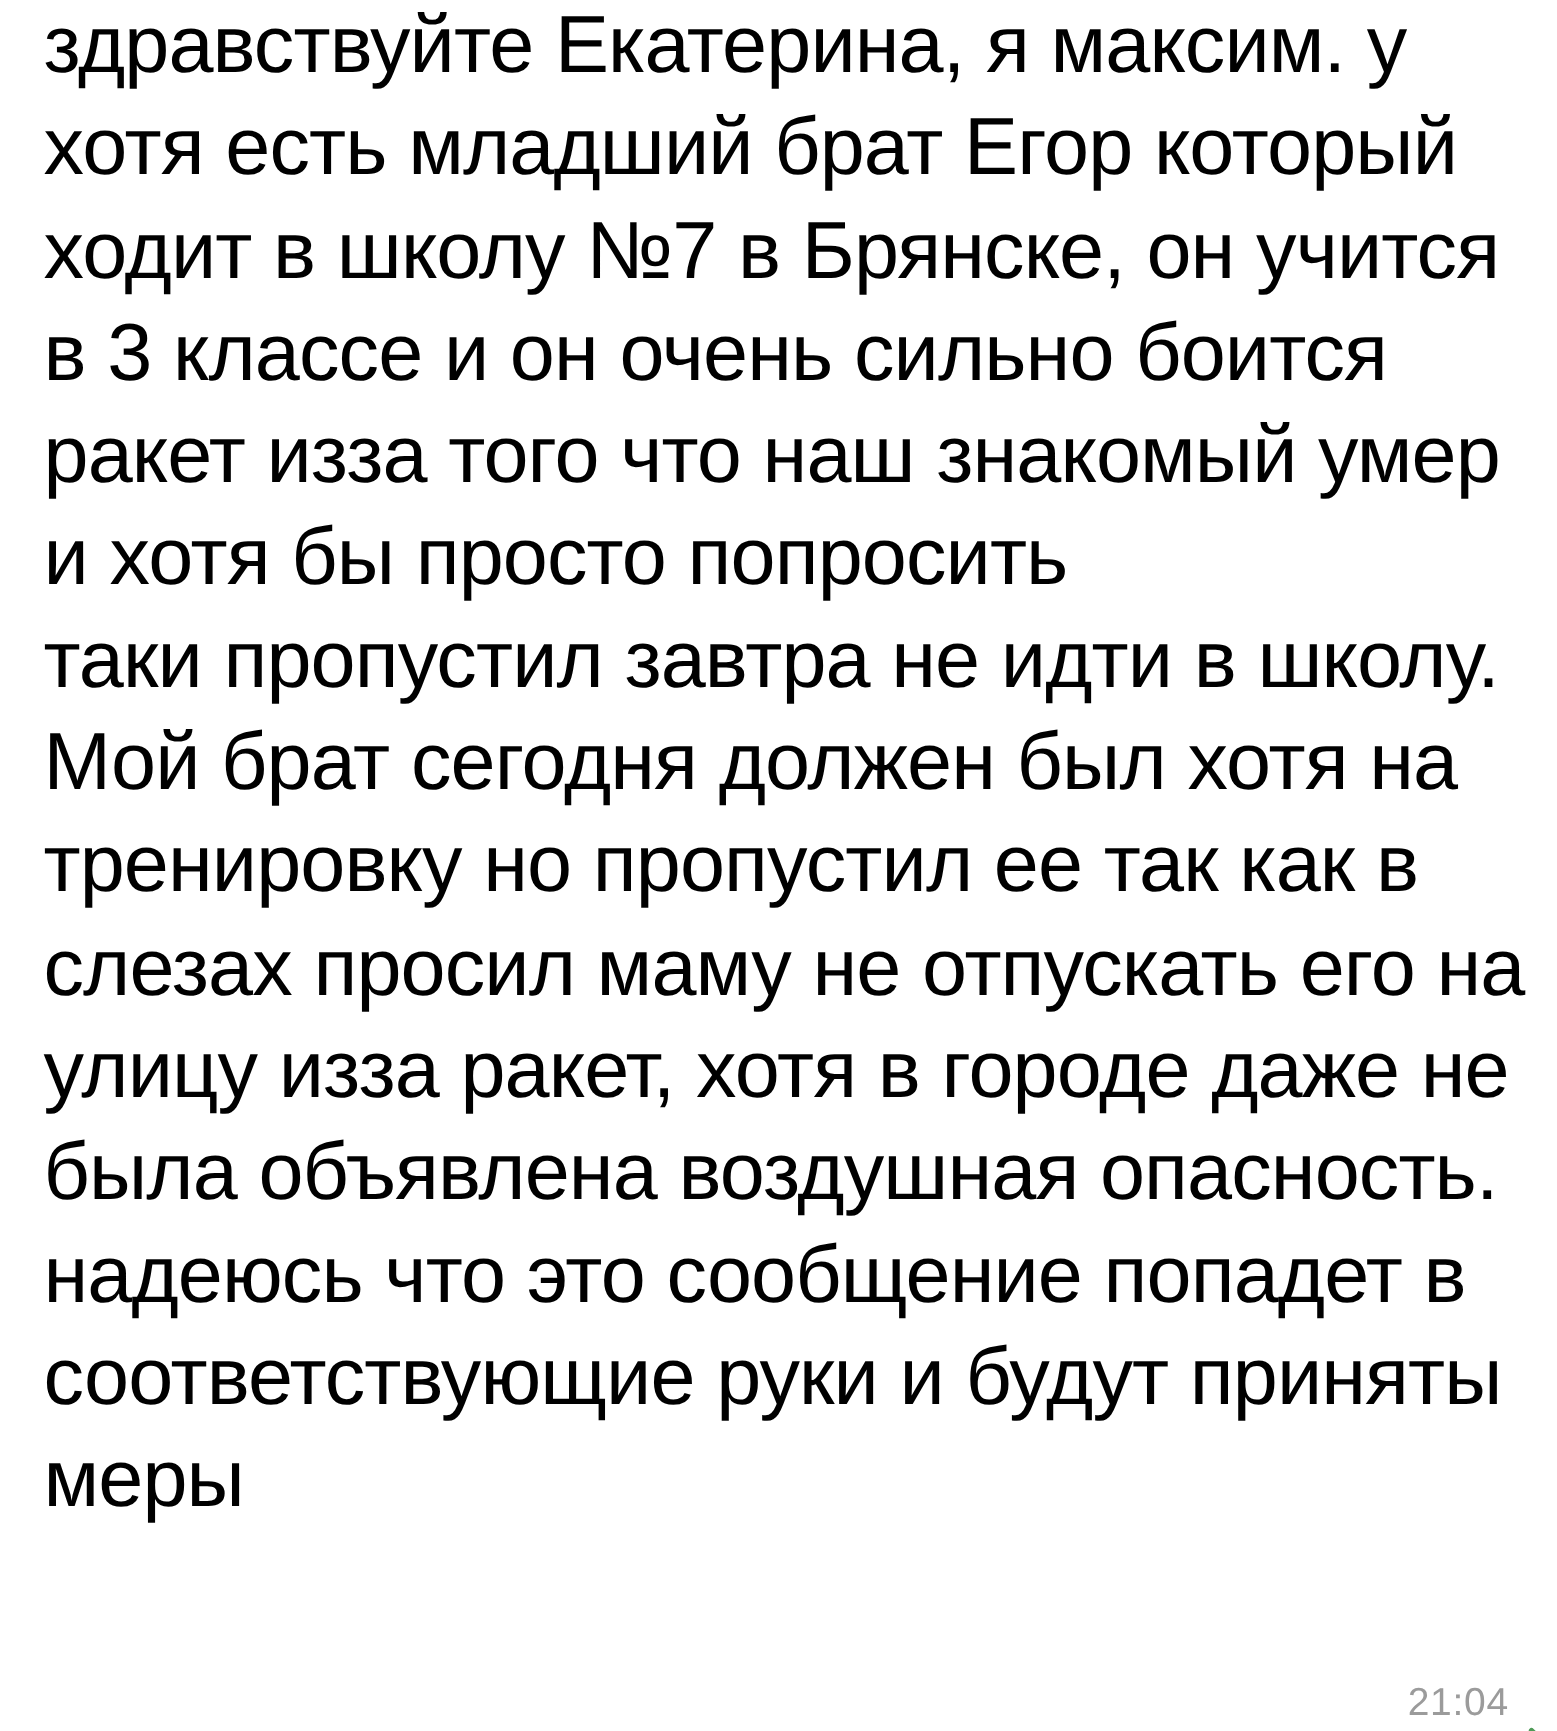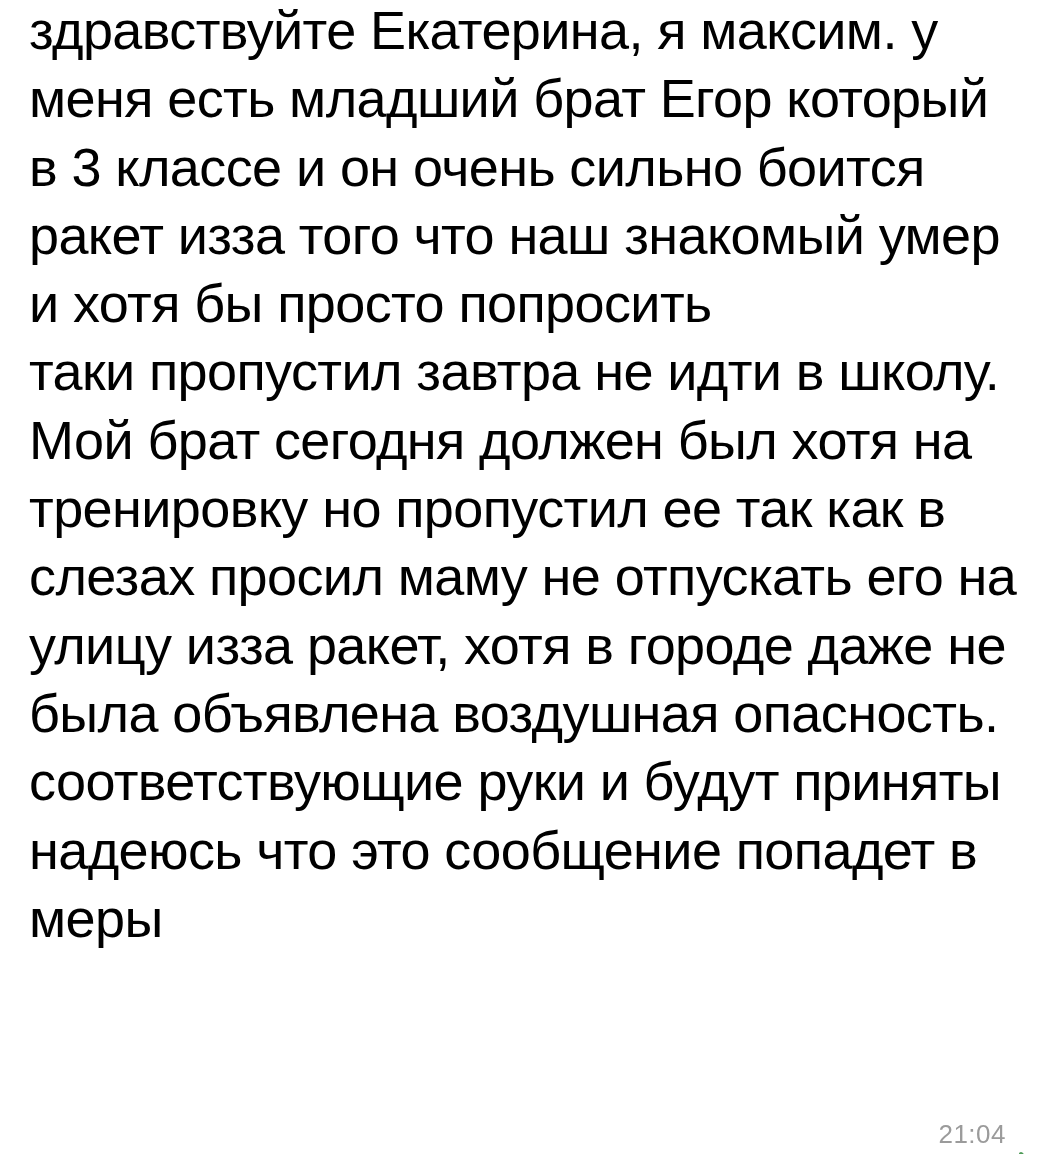--- a/index.html
+++ b/index.html
@@ -66,32 +66,33 @@
   }
 </style>
 </head>
 <body>
 
 <div class="screen">
   <div class="message-bubble">
 
     <div class="text-block">
       <div class="msg-line">здравствуйте Екатерина, я максим. у</div>
-      <div class="msg-line">меня есть младший брат Егор который</div>
+      <div class="msg-line">хотя есть младший брат Егор который</div>
+      <div class="msg-line">ходит в школу №7 в Брянске, он учится</div>
       <div class="msg-line">в 3 классе и он очень сильно боится</div>
       <div class="msg-line">ракет изза того что наш знакомый умер</div>
       <div class="msg-line">и хотя бы просто попросить</div>
       <div class="msg-line">таки пропустил завтра не идти в школу.</div>
       <div class="msg-line">Мой брат сегодня должен был хотя на</div>
       <div class="msg-line">тренировку но пропустил ее так как в</div>
       <div class="msg-line">слезах просил маму не отпускать его на</div>
       <div class="msg-line">улицу изза ракет, хотя в городе даже не</div>
       <div class="msg-line">была объявлена воздушная опасность.</div>
+      <div class="msg-line">надеюсь что это сообщение попадет в</div>
       <div class="msg-line">соответствующие руки и будут приняты</div>
-      <div class="msg-line">надеюсь что это сообщение попадет в</div>
       <div class="msg-line">меры</div>
     </div>
 
     <div class="timestamp">21:04</div>
 
     <div class="read-check">
       <svg viewBox="0 0 36 26" xmlns="http://www.w3.org/2000/svg">
         <polyline points="2,13 12,23 33,3" fill="none" stroke="var(--check-color)" stroke-width="4" stroke-linecap="round" stroke-linejoin="round"></polyline>
       </svg>
     </div>

